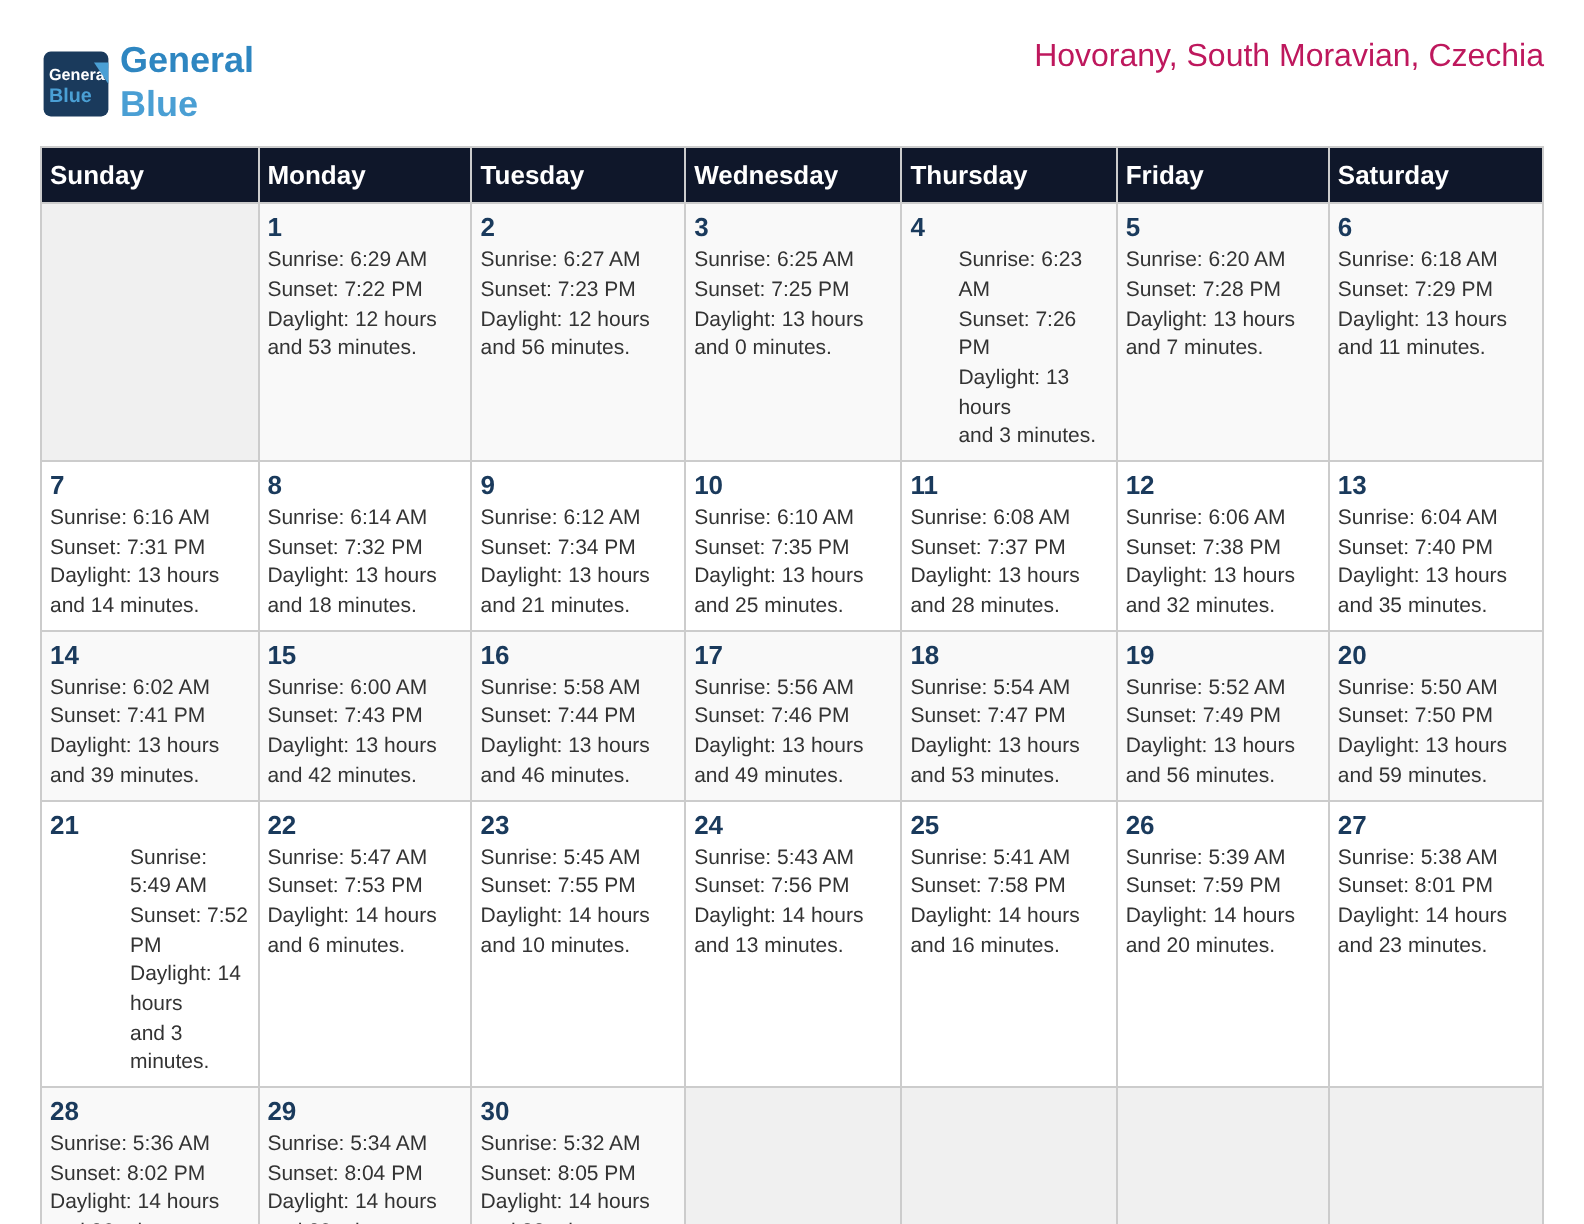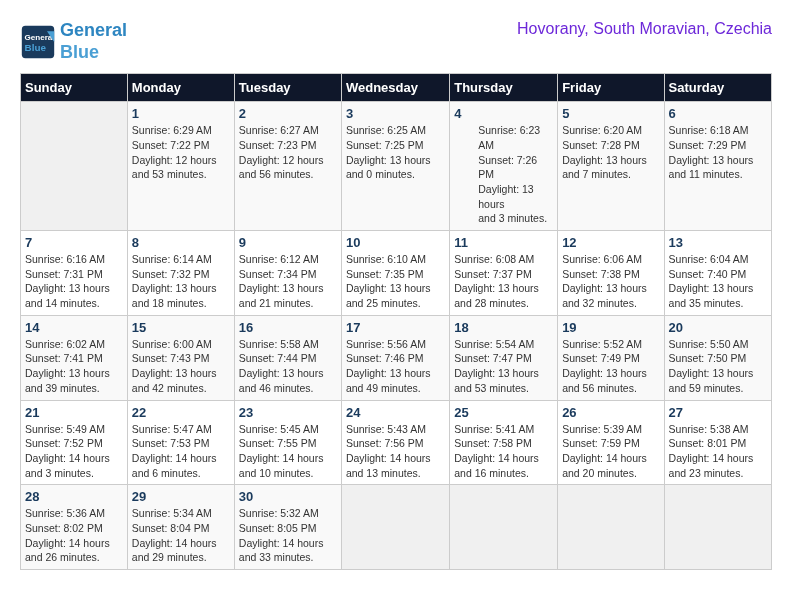--- a/index.html
+++ b/index.html
@@ -37,21 +37,21 @@
     .title-section {
       text-align: right;
     }
     .main-title {
       font-size: 36px;
       font-weight: bold;
       color: #1a3a5c;
     }
     .subtitle {
       font-size: 16px;
-      color: #6d28d9;
+      color: #be185d;
     }
     .calendar-table {
       width: 100%;
       border-collapse: collapse;
       font-size: 11px;
     }
     .calendar-table thead tr th {
       background-color: #0f172a;
       color: #fff;
       padding: 6px 4px;
@@ -266,21 +266,21 @@
           <div class="day-number">20</div>
           <div class="day-info" style="white-space: pre-line;">Sunrise: 5:50 AM
 Sunset: 7:50 PM
 Daylight: 13 hours
 and 59 minutes.</div>
         </td>
       </tr>
       <tr>
         <td>
           <div class="day-number">21</div>
-          <div class="day-info" style="white-space: pre-line;">Sunrise: 5:49 AM
+          <div class="day-info" style="white-space: pre-line; margin-left: 40px;">Sunrise: 5:49 AM
 Sunset: 7:52 PM
 Daylight: 14 hours
 and 3 minutes.</div>
         </td>
         <td>
           <div class="day-number">22</div>
           <div class="day-info" style="white-space: pre-line;">Sunrise: 5:47 AM
 Sunset: 7:53 PM
 Daylight: 14 hours
 and 6 minutes.</div>

